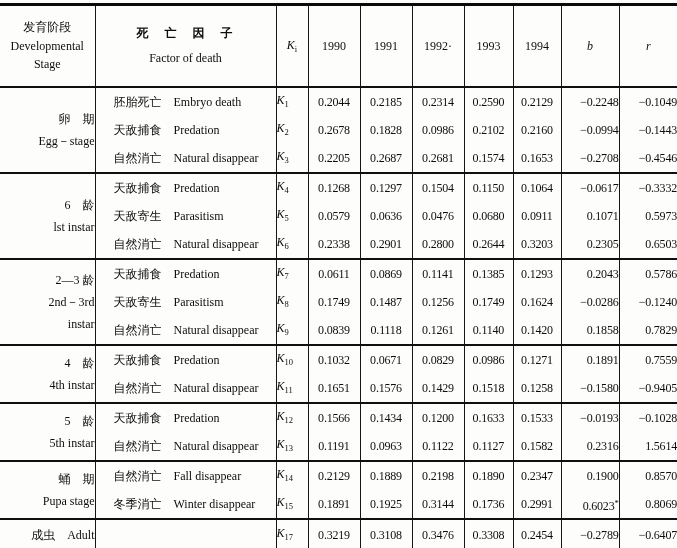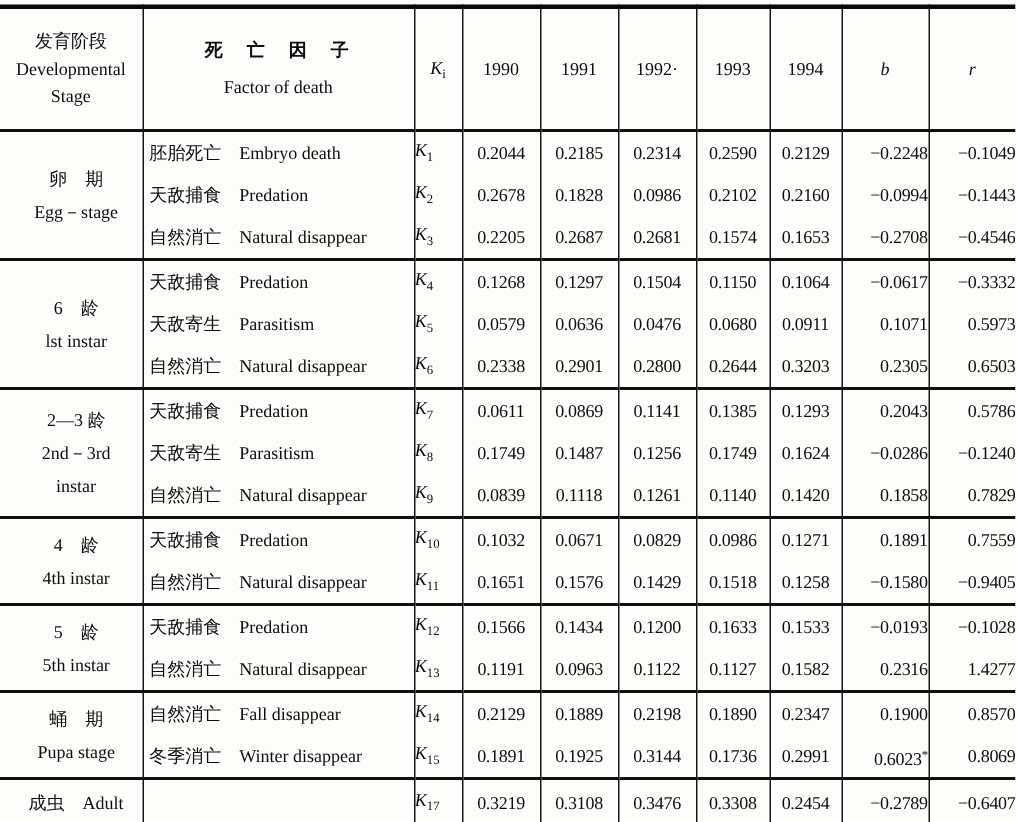--- a/index.html
+++ b/index.html
@@ -35,25 +35,25 @@
     overflow: hidden;
   }
   th:first-child, td.stage-cell { border-left: none; }
   thead tr { border-bottom: 2px solid #0f0f0f; }
   thead th { height: 80px; text-align: center; line-height: 1.55; }
   thead th.h-factor div.zh-head { letter-spacing: 2px; margin-bottom: 6px; font-weight: bold; }
   thead th i { font-style: italic; font-family: "Liberation Serif", serif; }
   tbody td { height: 24px; line-height: 24px; }
   tr.section-start td { border-top: 2px solid #0f0f0f; }
   td.stage-cell {
-    text-align: center; padding-left: 7px;
+    text-align: right; padding-left: 7px;
     line-height: 1.8; vertical-align: middle;
   }
   td.stage-cell div { line-height: 22px; }
-  td.factor-cell { text-align: left; padding-left: 4px; white-space: nowrap; }
+  td.factor-cell { text-align: left; padding-left: 18px; white-space: nowrap; }
   td.factor-cell .zh { margin-right: 12px; }
   td.k-cell { text-align: left; font-style: italic; }
   sub { font-size: 8.5px; font-style: normal; vertical-align: -3px; }
   sup { font-size: 8.5px; vertical-align: 4px; }
   td.val-cell { text-align: center; font-size: 12px; letter-spacing: -0.2px; }
   td.br-cell  { text-align: right; padding-left: 9px; }
   tr.section-adult td { height: 26px; line-height: 26px; }
   i { font-style: italic; }
 </style>
 </head>
@@ -250,21 +250,21 @@
         </tr>
         <tr class="section-instar5">
           <td class="factor-cell"><span class="zh">自然消亡</span><span class="en">Natural disappear</span></td>
           <td class="k-cell"><i>K</i><sub>13</sub></td>
           <td class="val-cell">0.1191</td>
           <td class="val-cell">0.0963</td>
           <td class="val-cell">0.1122</td>
           <td class="val-cell">0.1127</td>
           <td class="val-cell">0.1582</td>
           <td class="val-cell br-cell">0.2316</td>
-          <td class="val-cell br-cell">1.4277</td>
+          <td class="val-cell br-cell">1.5614</td>
         </tr>
         <tr class="section-pupa section-start">
           <td class="stage-cell" rowspan="2">
             <div>蛹　期</div>
             <div>Pupa stage</div>
           </td>
           <td class="factor-cell"><span class="zh">自然消亡</span><span class="en">Fall disappear</span></td>
           <td class="k-cell"><i>K</i><sub>14</sub></td>
           <td class="val-cell">0.2129</td>
           <td class="val-cell">0.1889</td>

